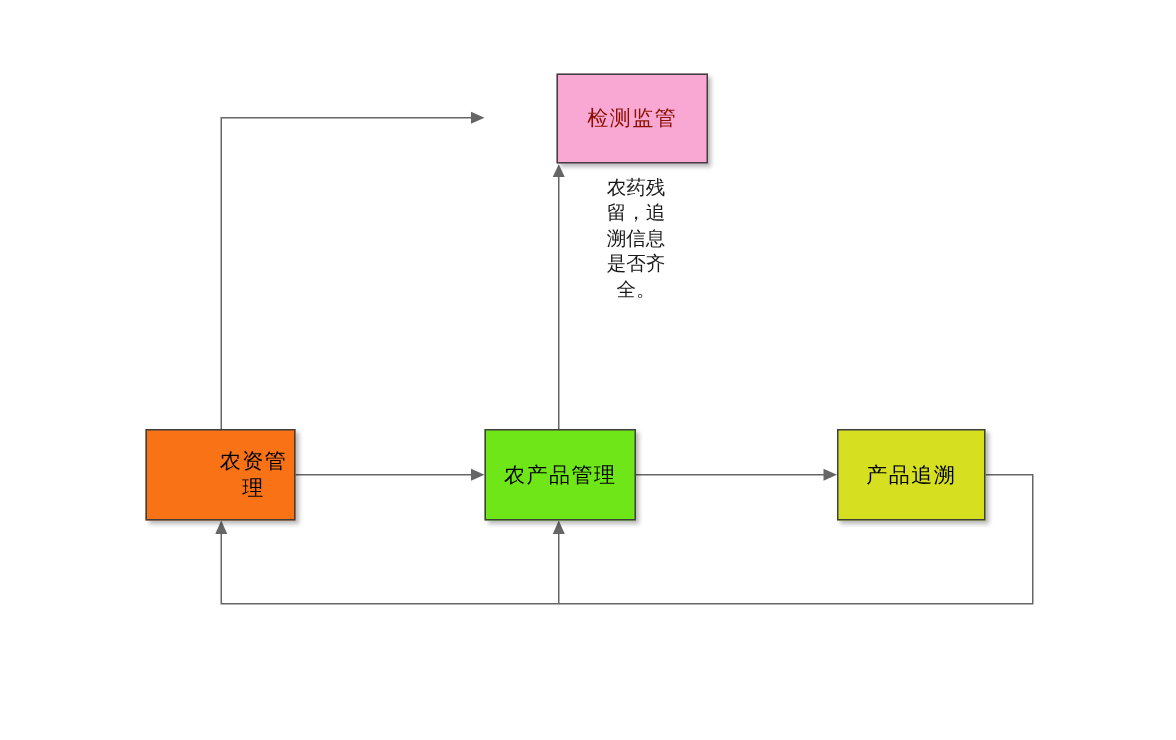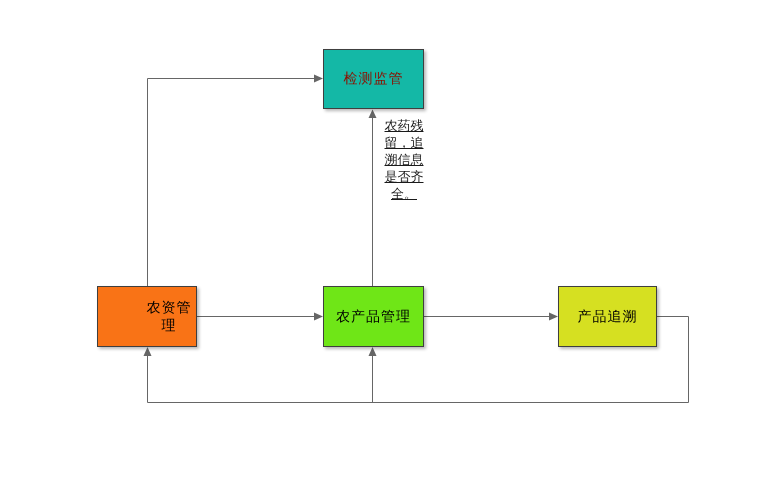--- a/index.html
+++ b/index.html
@@ -48,21 +48,21 @@
   #node-nongchanpin { left: 323px; top: 286px; width: 101px; height: 61px; }
   #node-chanpin     { left: 558px; top: 286px; width: 99px;  height: 61px; }
   .edge-label {
     position: absolute;
     font-size: 13px;
     color: #1a1a1a;
     text-align: center;
   }
   .edge-label .line { display: block; }
   #edge-label-1 { left: 158px; top: 107px; width: 116px; line-height: 18px; }
-  #edge-label-2 { left: 380px; top: 117px; width: 48px;  line-height: 17px; text-decoration: underline; }
+  #edge-label-2 { left: 400px; top: 117px; width: 48px;  line-height: 17px; }
 </style>
 </head>
 <body>
 
 <div class="canvas">
 
   <svg class="connectors" viewBox="0 0 784 493">
 
     <g>
       <path d="M147.5,286 L147.5,78.5 L315,78.5"></path>
@@ -88,21 +88,21 @@
       <path d="M657,316.5 L688.5,316.5 L688.5,402.5 L147.5,402.5 L147.5,355"></path>
       <polygon points="147.5,347 143.5,356 151.5,356"></polygon>
     </g>
 
     <g>
       <path d="M372.5,402.5 L372.5,355"></path>
       <polygon points="372.5,347 368.5,356 376.5,356"></polygon>
     </g>
   </svg>
 
-  <div class="node" id="node-jiance" style="background-color: #14b8a6; color: rgb(139, 16, 0);">
+  <div class="node" id="node-jiance" style="background-color: #f9a8d4; color: rgb(139, 16, 0); margin-left: 48px;">
     <span>检测监管</span>
   </div>
 
   <div class="node" id="node-nongzi" style="background-color: #f97316; color: rgb(0, 0, 0); padding-left: 44px;">
     <span>农资管理</span>
   </div>
 
   <div class="node" id="node-nongchanpin" style="background-color: rgb(111, 230, 23); color: rgb(0, 0, 0);">
     <span>农产品管理</span>
   </div>

